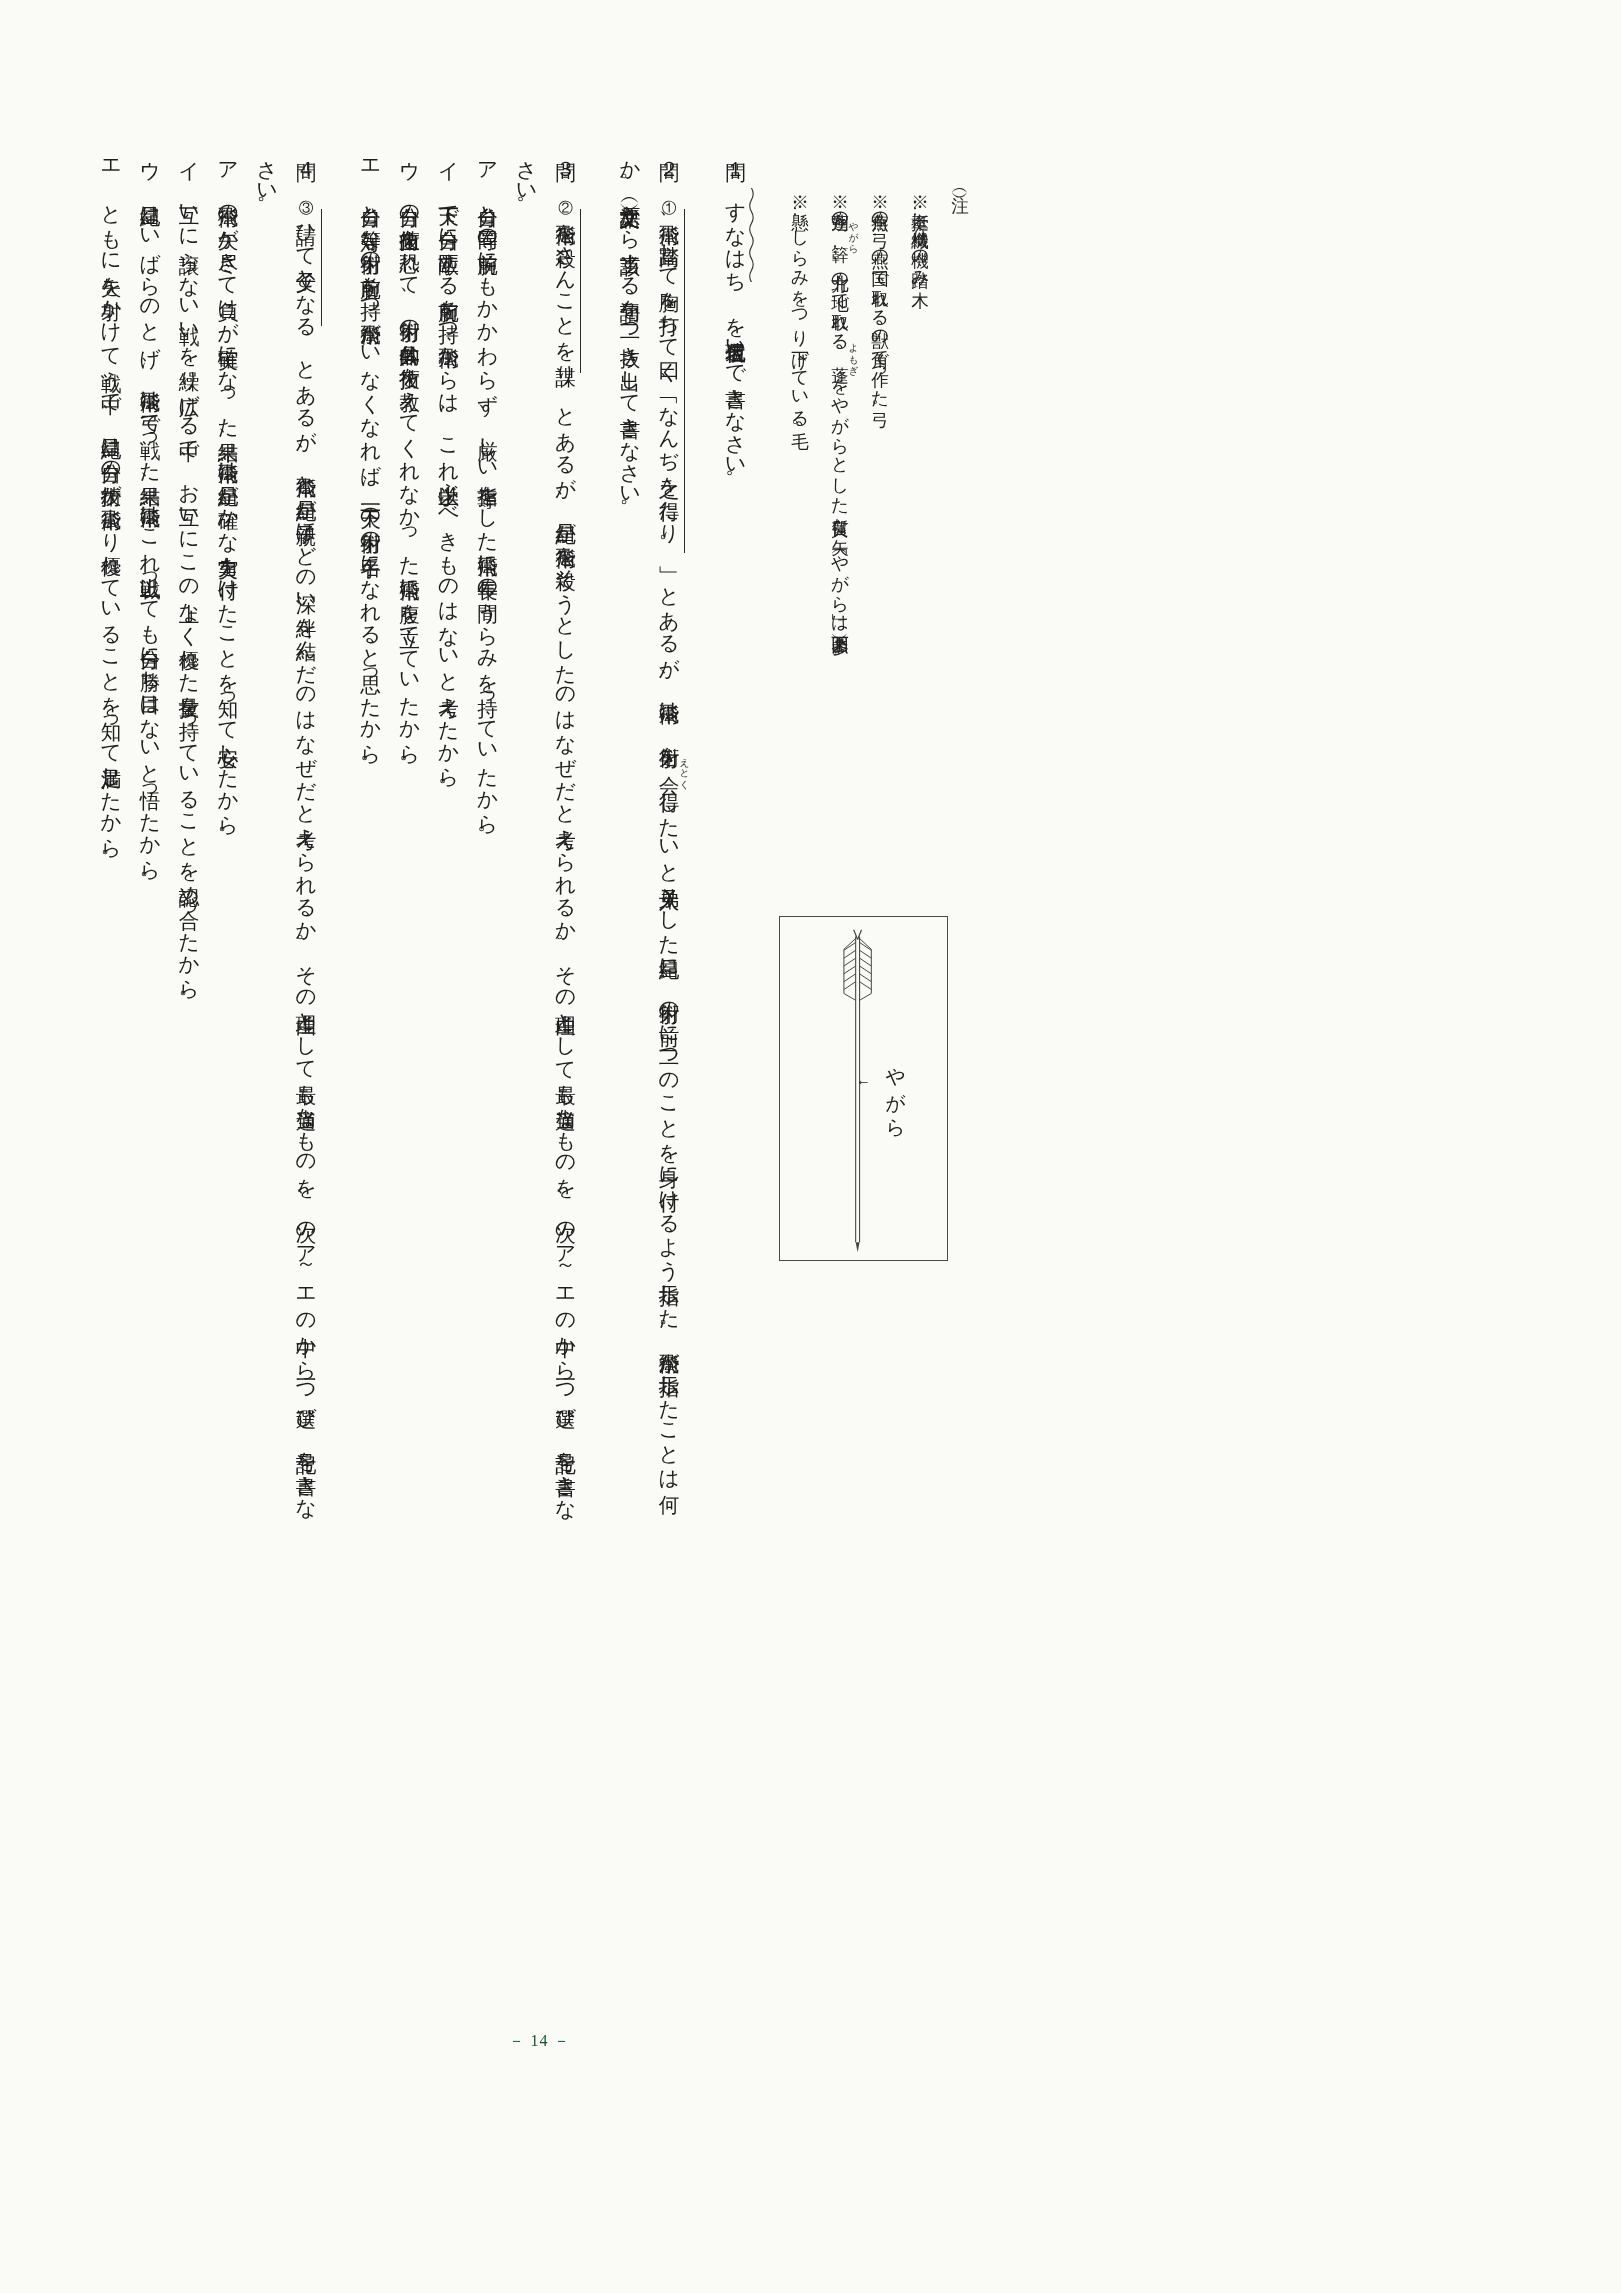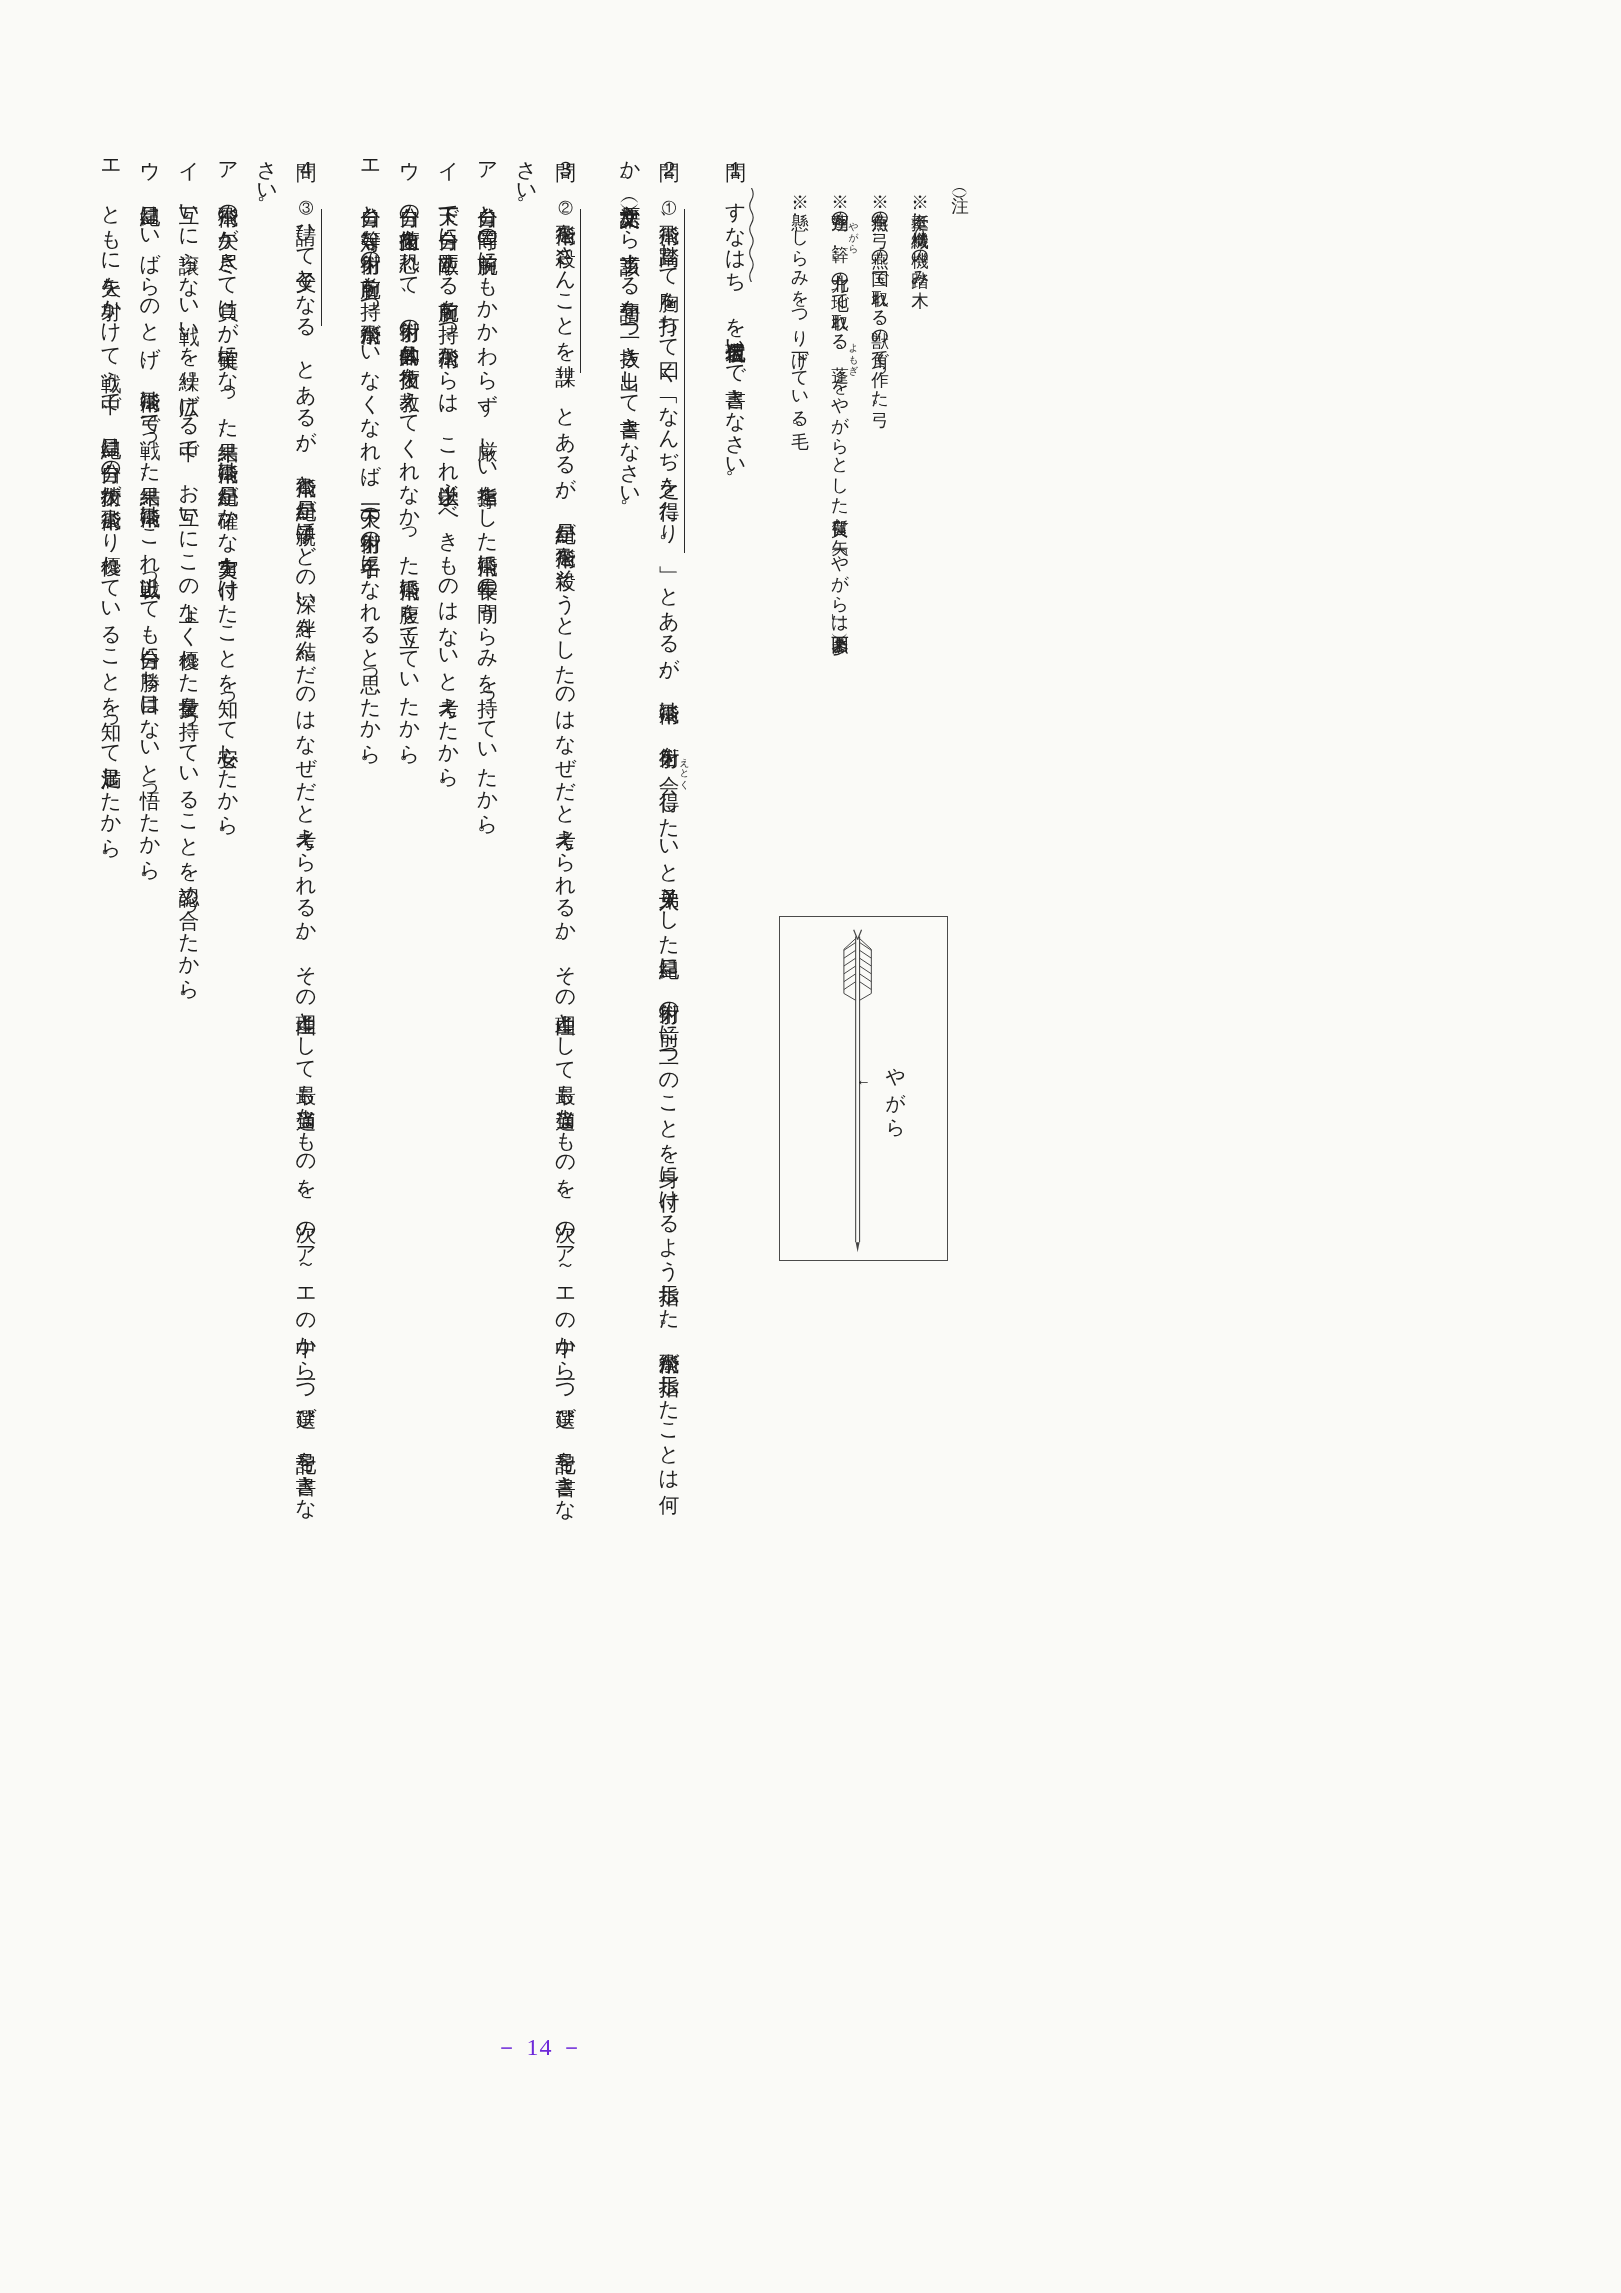--- a/index.html
+++ b/index.html
@@ -35,21 +35,21 @@
   }
   .arrow-art{position:absolute;inset:0;width:100%;height:100%;}
   .fig-label{
     position:absolute;left:102px;top:137px;
     writing-mode:vertical-rl;font-size:19.6px;letter-spacing:2.9px;color:#222;
   }
   .fig-pointer{position:absolute;left:76px;top:155px;font-size:14.7px;color:#222;}
   
   .page-num{
     position:absolute;top:2031px;left:461px;width:157px;text-align:center;
-    font-size:24px;letter-spacing:1px;color:#6d28d9;
+    font-size:16px;letter-spacing:1px;color:#14532d;
   }
 </style>
 </head>
 <body>
 
 <div class="content">
 
   <section class="notes">
     <p class="note-marker">（注）</p>
     <p class="note-item">※牽挺…機織り機の踏み木。</p>

